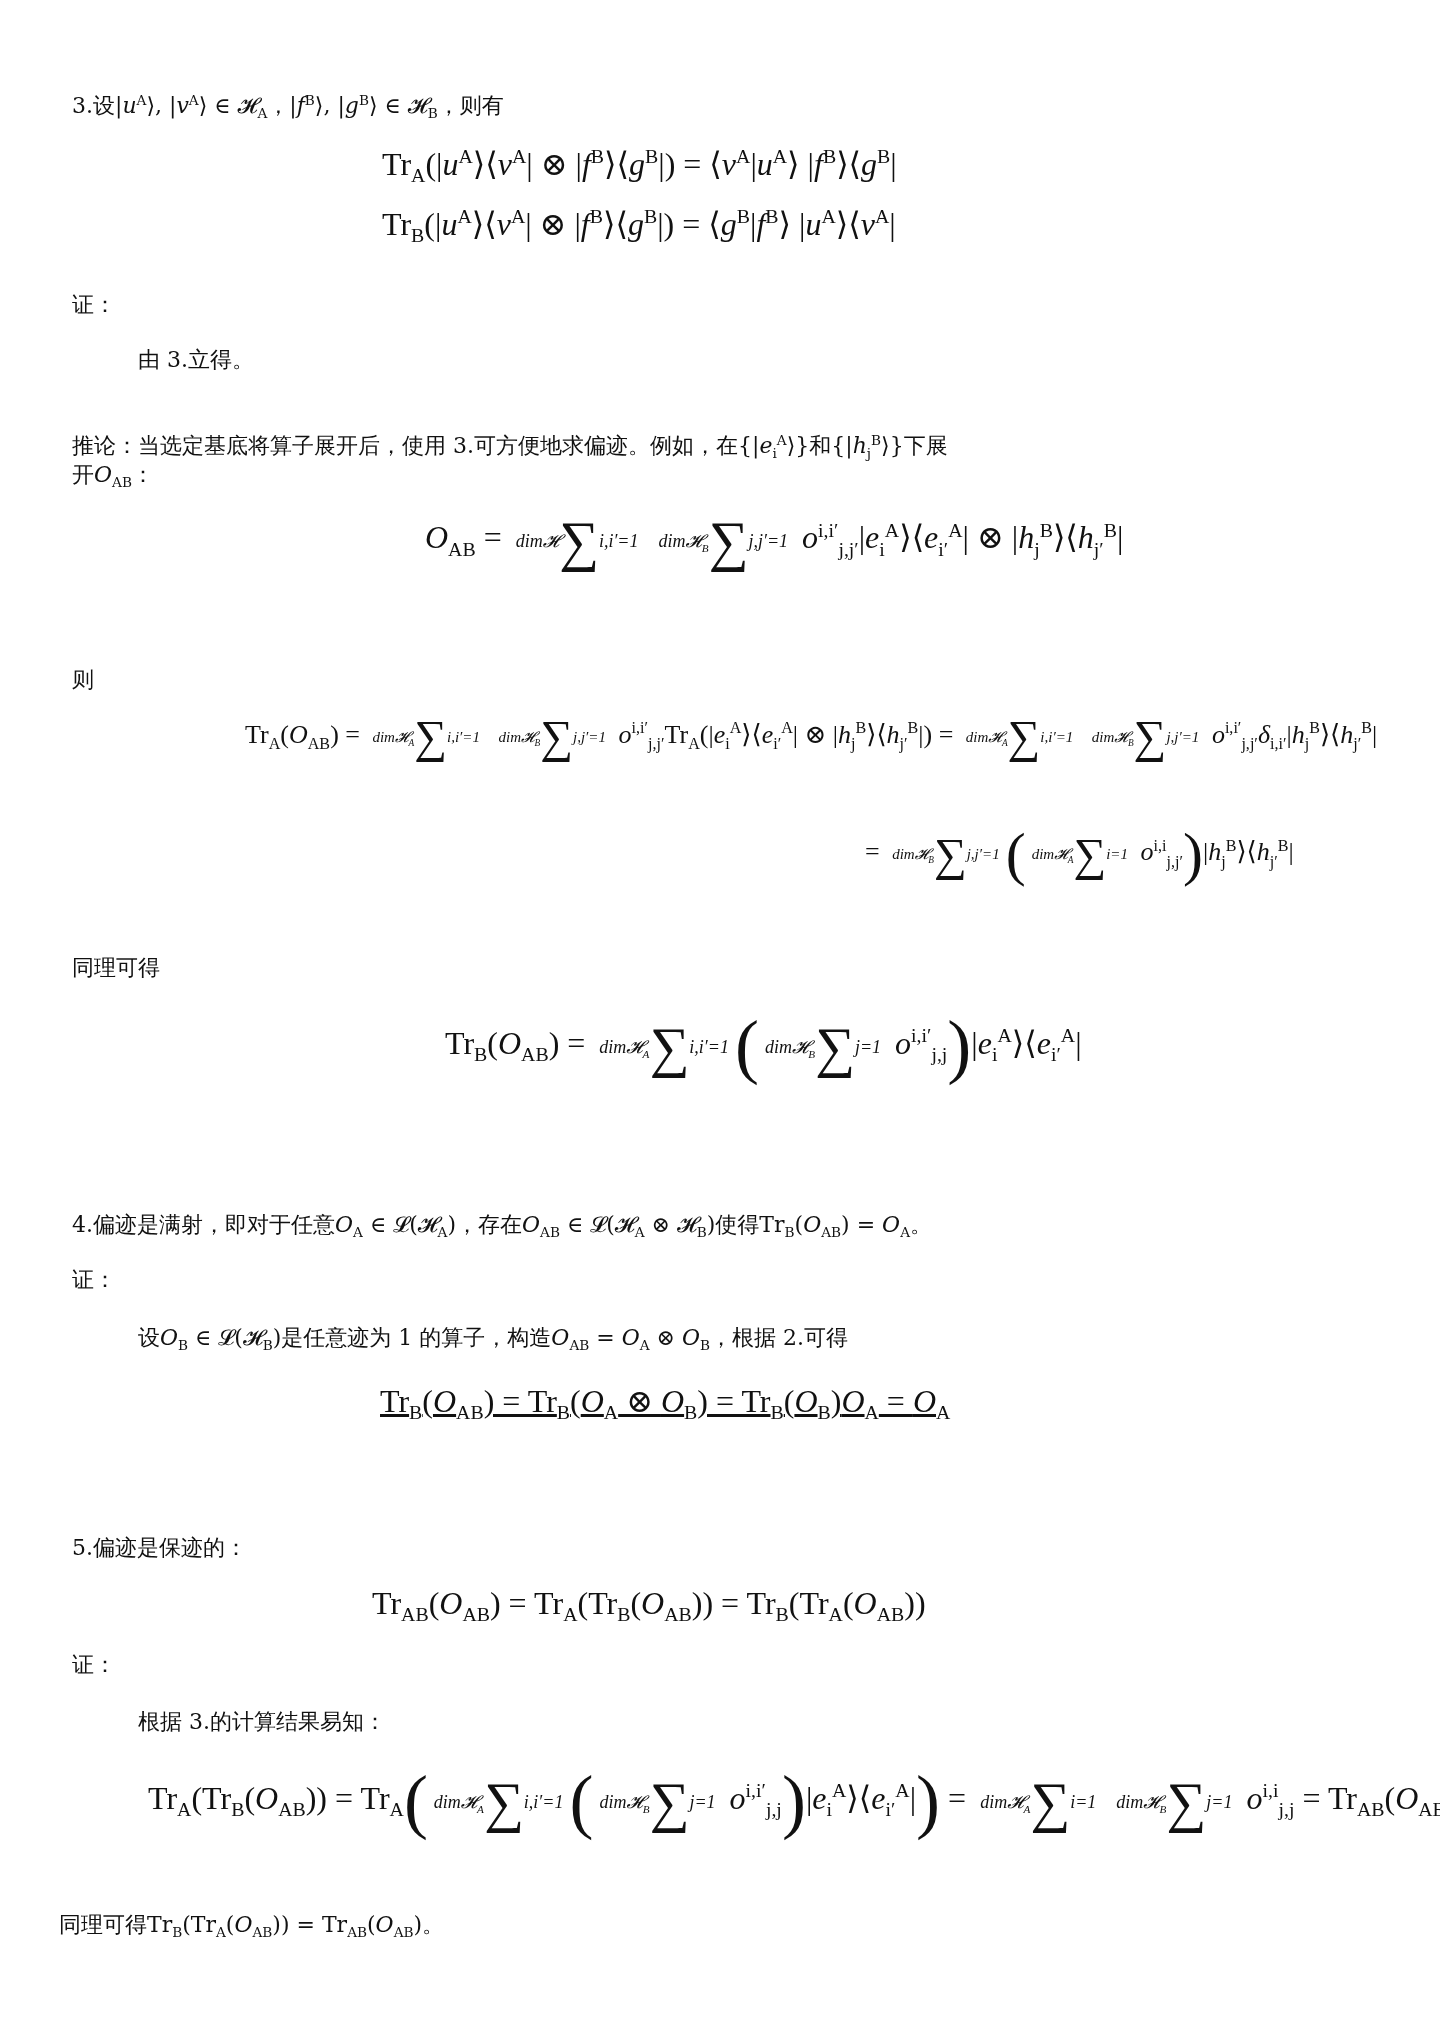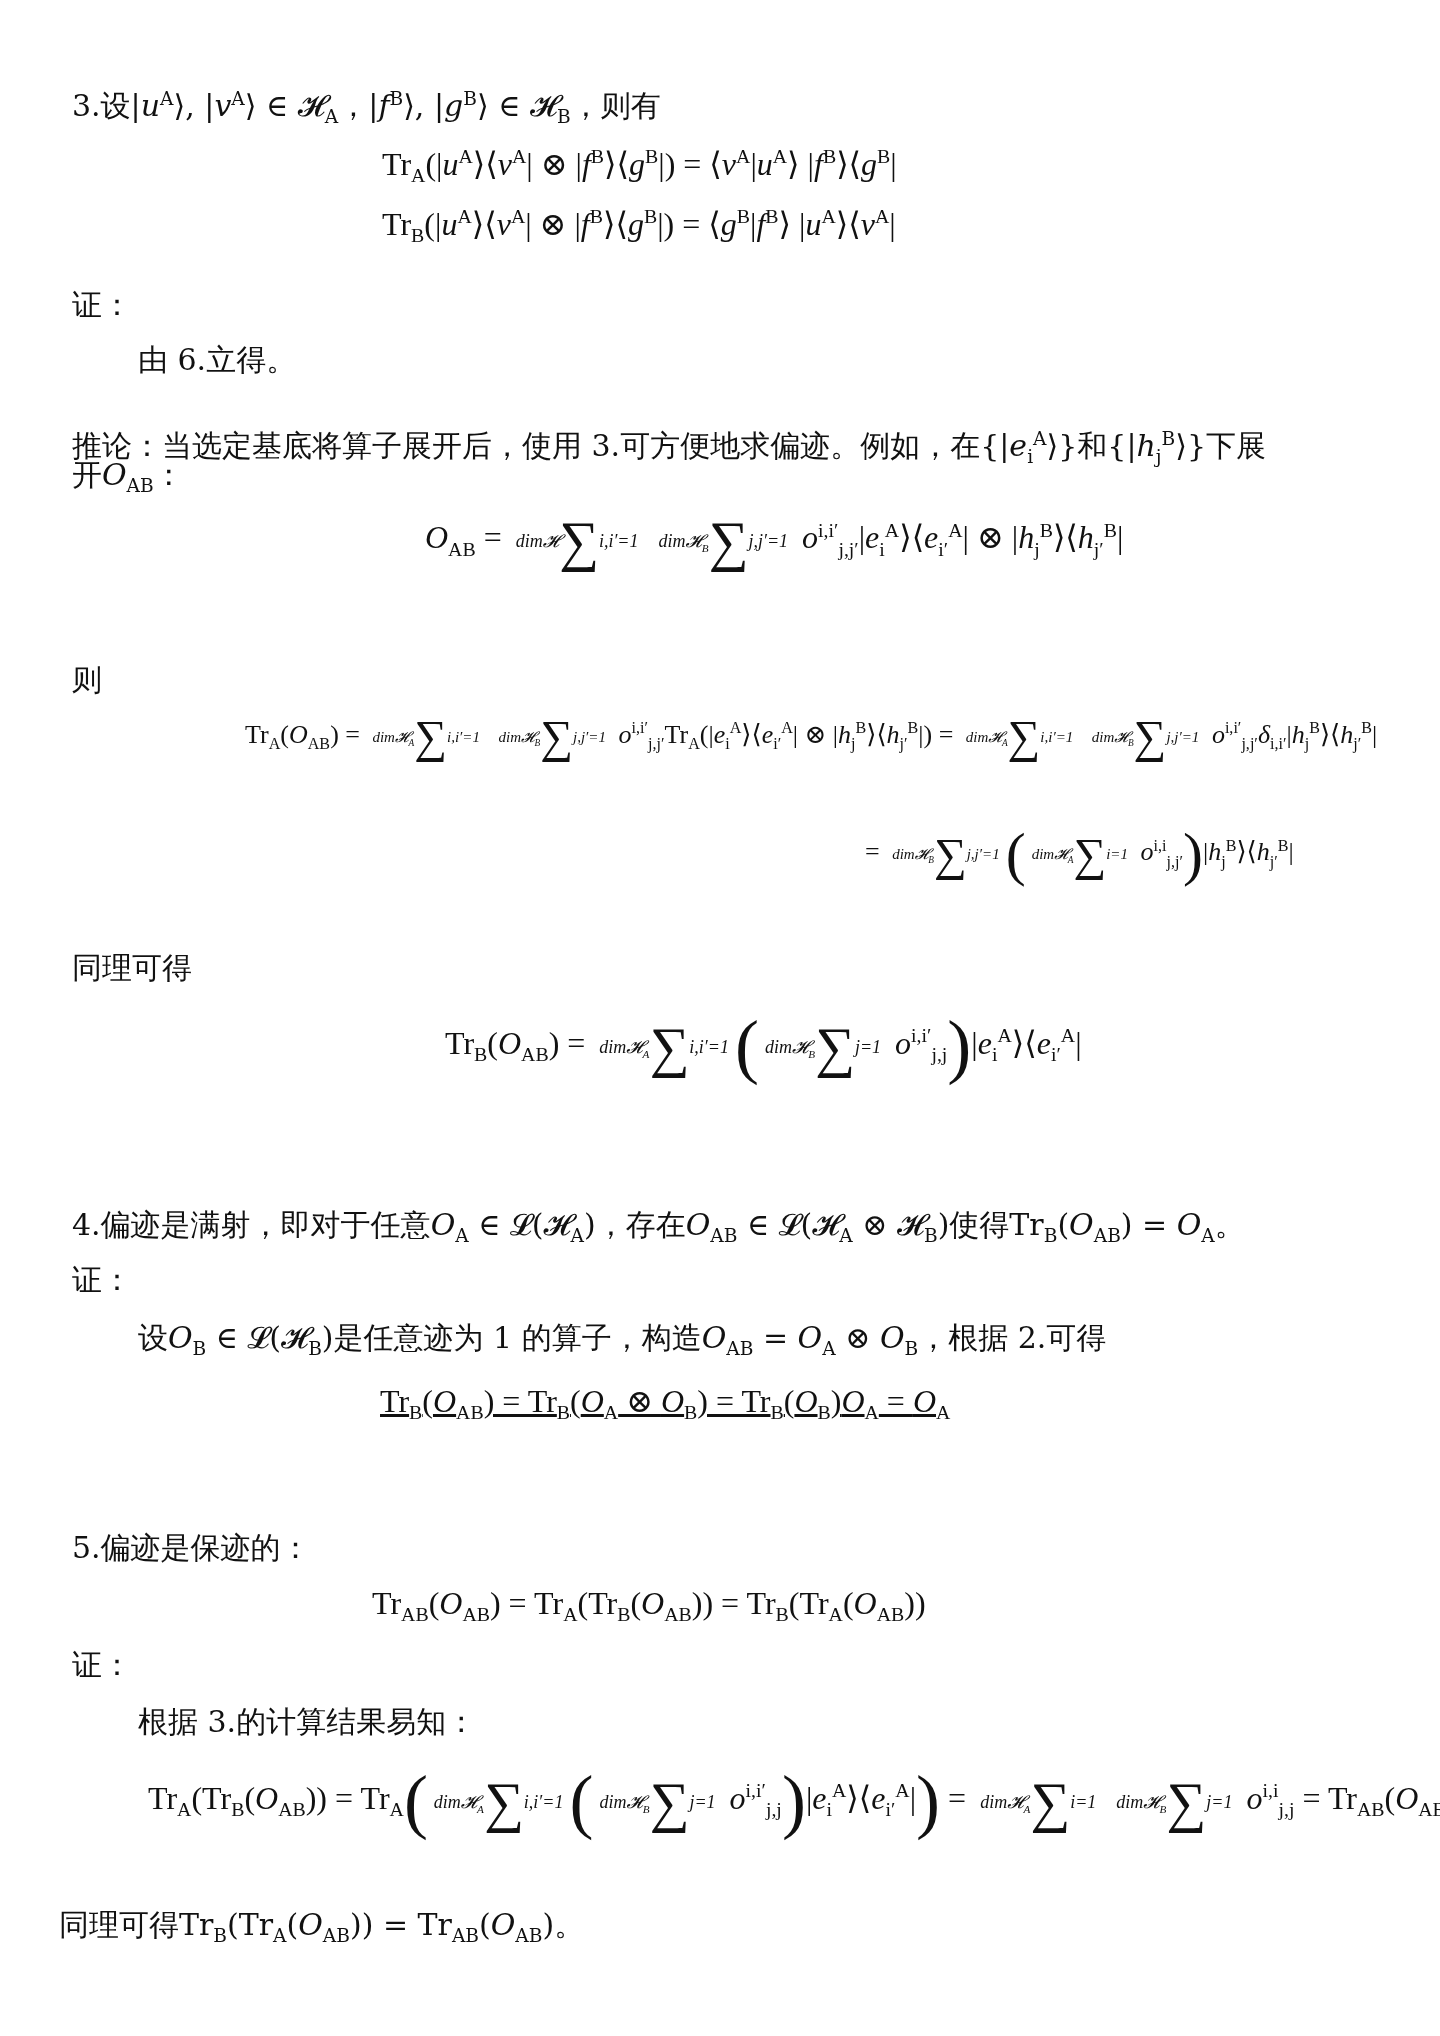--- a/index.html
+++ b/index.html
@@ -1,18 +1,18 @@
 <!DOCTYPE html>
 <html><head>
 <meta charset="utf-8">
 <style>
   html, body { margin:0; padding:0; background:#ffffff; }
   body { width:1440px; height:2036px; position:relative; overflow:hidden;
          font-family:"DejaVu Serif","Liberation Serif",serif; color:#111; }
-  .line { position:absolute; font-size:30px; line-height:40px; white-space:nowrap; }
+  .line { position:absolute; font-size:22px; line-height:40px; white-space:nowrap; }
   .eq { position:absolute; font-family:"Liberation Serif","DejaVu Serif",serif; font-size:32px; white-space:nowrap; }
   i { font-style:italic; }
   sub, sup { font-size:62%; line-height:0; }
   .sum { display:inline-flex; flex-direction:row; align-items:center; vertical-align:middle; margin:0 6px; }
   .sum .big { font-size:56px; line-height:52px; }
   .sum .lim { font-size:18px; line-height:20px; font-style:italic; }
   .par { font-size:72px; vertical-align:middle; font-weight:200; }
   .small .sum .big { font-size:46px; line-height:44px; }
   .small { font-size:26px; }
   .small .sum .lim { font-size:15px; line-height:17px; }
@@ -25,21 +25,21 @@
   3.设|<i>u</i><sup>A</sup>⟩, |<i>v</i><sup>A</sup>⟩ ∈ 𝓗<sub>A</sub>，|<i>f</i><sup>B</sup>⟩, |<i>g</i><sup>B</sup>⟩ ∈ 𝓗<sub>B</sub>，则有
 </div>
 <div class="eq" style="left:382px;top:145px;text-align:right;">
   Tr<sub>A</sub>(|<i>u</i><sup>A</sup>⟩⟨<i>v</i><sup>A</sup>| ⊗ |<i>f</i><sup>B</sup>⟩⟨<i>g</i><sup>B</sup>|) = ⟨<i>v</i><sup>A</sup>|<i>u</i><sup>A</sup>⟩ |<i>f</i><sup>B</sup>⟩⟨<i>g</i><sup>B</sup>|
 </div>
 <div class="eq" style="left:382px;top:205px;">
   Tr<sub>B</sub>(|<i>u</i><sup>A</sup>⟩⟨<i>v</i><sup>A</sup>| ⊗ |<i>f</i><sup>B</sup>⟩⟨<i>g</i><sup>B</sup>|) = ⟨<i>g</i><sup>B</sup>|<i>f</i><sup>B</sup>⟩ |<i>u</i><sup>A</sup>⟩⟨<i>v</i><sup>A</sup>|
 </div>
 
 <div class="line" style="left:72px;top:285px;">证：</div>
-<div class="line" style="left:138px;top:340px;">由 6.立得。</div>
+<div class="line" style="left:138px;top:340px;">由 3.立得。</div>
 
 <div class="line" style="left:72px;top:398px;margin-top:28px;">
   推论：当选定基底将算子展开后，使用 3.可方便地求偏迹。例如，在{|<i>e</i><sub>i</sub><sup>A</sup>⟩}和{|<i>h</i><sub>j</sub><sup>B</sup>⟩}下展
 </div>
 <div class="line" style="left:72px;top:455px;">
   开<i>O</i><sub>AB</sub>：
 </div>
 
 <div class="eq" style="left:425px;top:515px;">
   <i>O</i><sub>AB</sub> =

